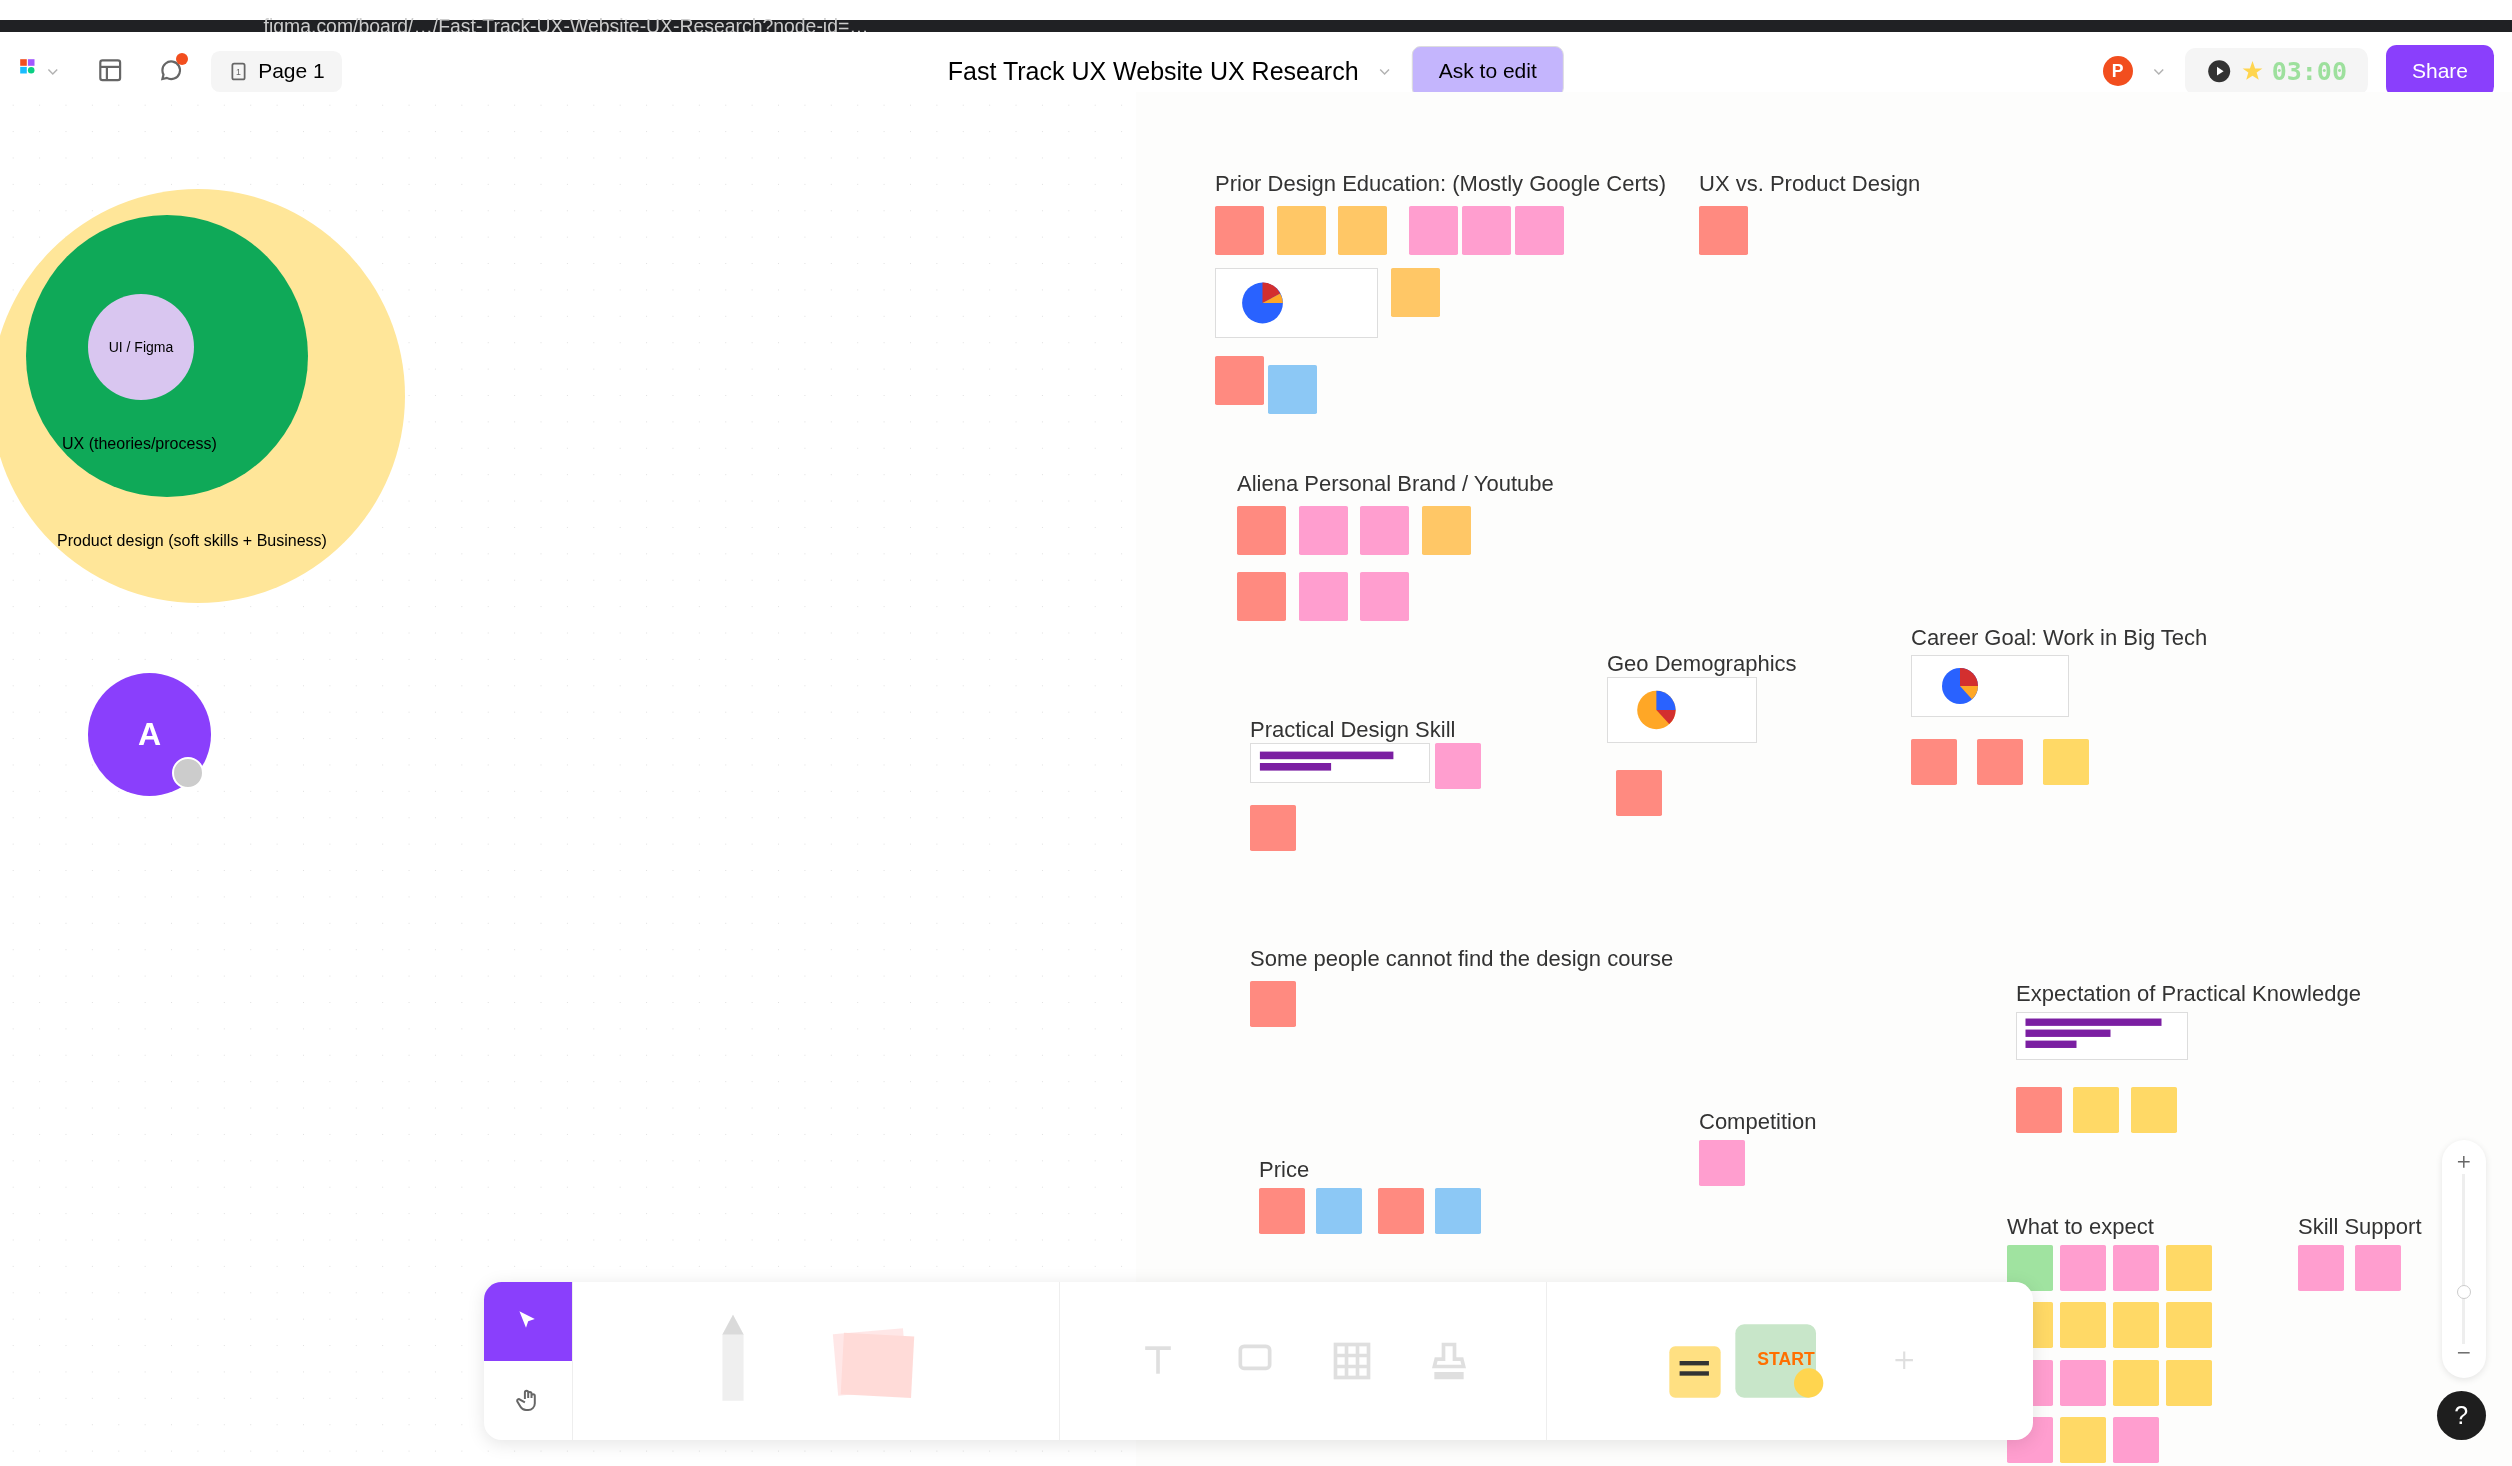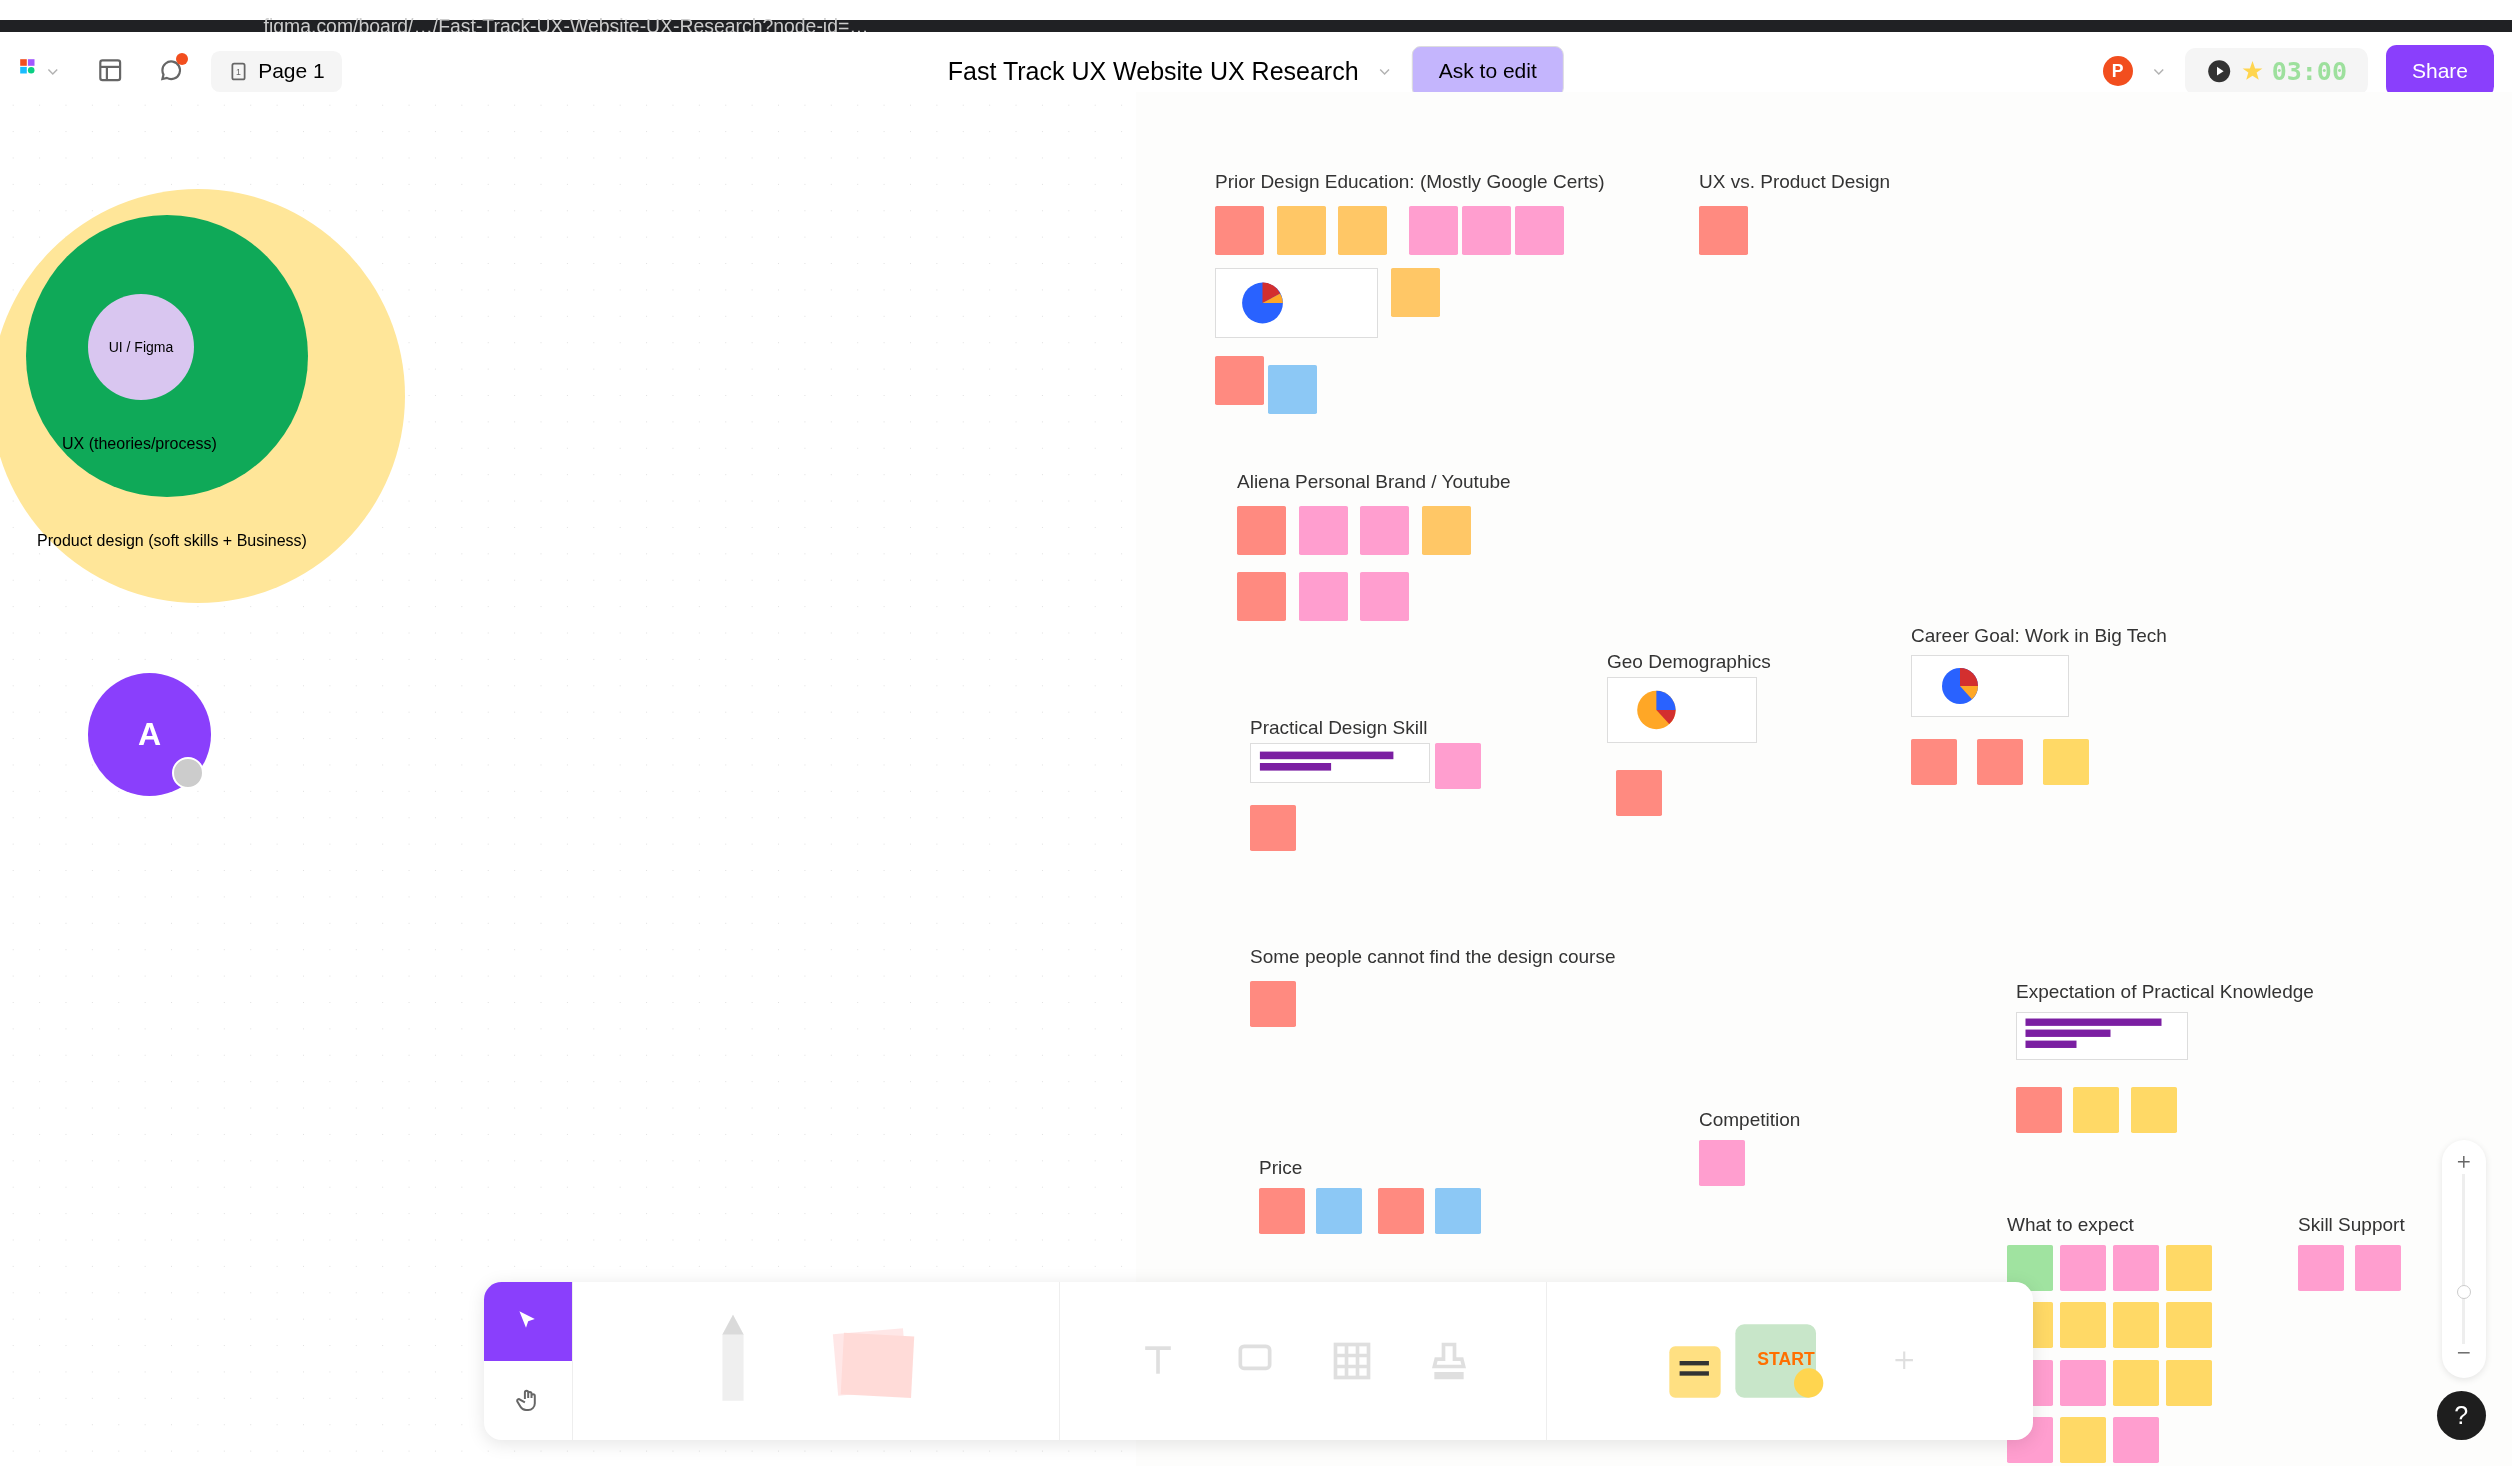--- a/index.html
+++ b/index.html
@@ -34,21 +34,21 @@
 .outer-circle { width: 414px; height: 414px; background: #ffe699; left: -8.8px; top: 97px; }
 .mid-circle { width: 282px; height: 282px; background: #0fa958; left: 26.4px; top: 123px; }
 .inner-circle { width: 106px; height: 106px; background: #d9c6f0; left: 88px; top: 202px; }
 .circle-label { position: absolute; font-size: 16px; }
 
 
 .user-cursor { position: absolute; width: 123px; height: 123px; border-radius: 50%; background: #8a3ffc; display: flex; align-items: center; justify-content: center; color: #fff; font-size: 32px; font-weight: 600; }
 .user-sub-avatar { position: absolute; bottom: 7px; right: 7px; width: 32px; height: 32px; border-radius: 50%; background: #ccc; border: 2.6px solid #fff; }
 
 
-.group-title { position: absolute; font-size: 19px; color: #333; }
+.group-title { position: absolute; font-size: 22px; color: #333; }
 .sticky { position: absolute; width: 49px; height: 49px; border-radius: 1.8px; }
 .sticky.sm { width: 46px; height: 46px; }
 .sticky.red { background: #ff8a80; }
 .sticky.orange { background: #ffc766; }
 .sticky.pink { background: #ff9ecf; }
 .sticky.blue { background: #8cc8f5; }
 .sticky.yellow { background: #ffd966; }
 .sticky.green { background: #a0e3a0; }
 .chartbox { position: absolute; background: #fff; border: 0.9px solid #ddd; }
 
@@ -143,21 +143,21 @@
 </div>
 
 <div class="canvas">
   <div class="canvas-left dotgrid">
     <div class="circle outer-circle"></div>
     <div class="circle mid-circle"></div>
     <div class="circle inner-circle">
       <span class="circle-label" style="font-size:14px">UI / Figma</span>
     </div>
     <span class="circle-label" style="left:62px;top:343px">UX (theories/process)</span>
-    <span class="circle-label" style="left:37px;top:440px">Product design (soft skills + Business)</span>
+    <span class="circle-label" style="left:57px;top:440px">Product design (soft skills + Business)</span>
 
     <div class="user-cursor" style="left:88px;top:581px">
       <span>A</span>
       <div class="user-sub-avatar"></div>
     </div>
   </div>
 
   <div class="canvas-right">
 
     <span class="group-title" style="left:79px;top:79px">Prior Design Education: (Mostly Google Certs)</span>

